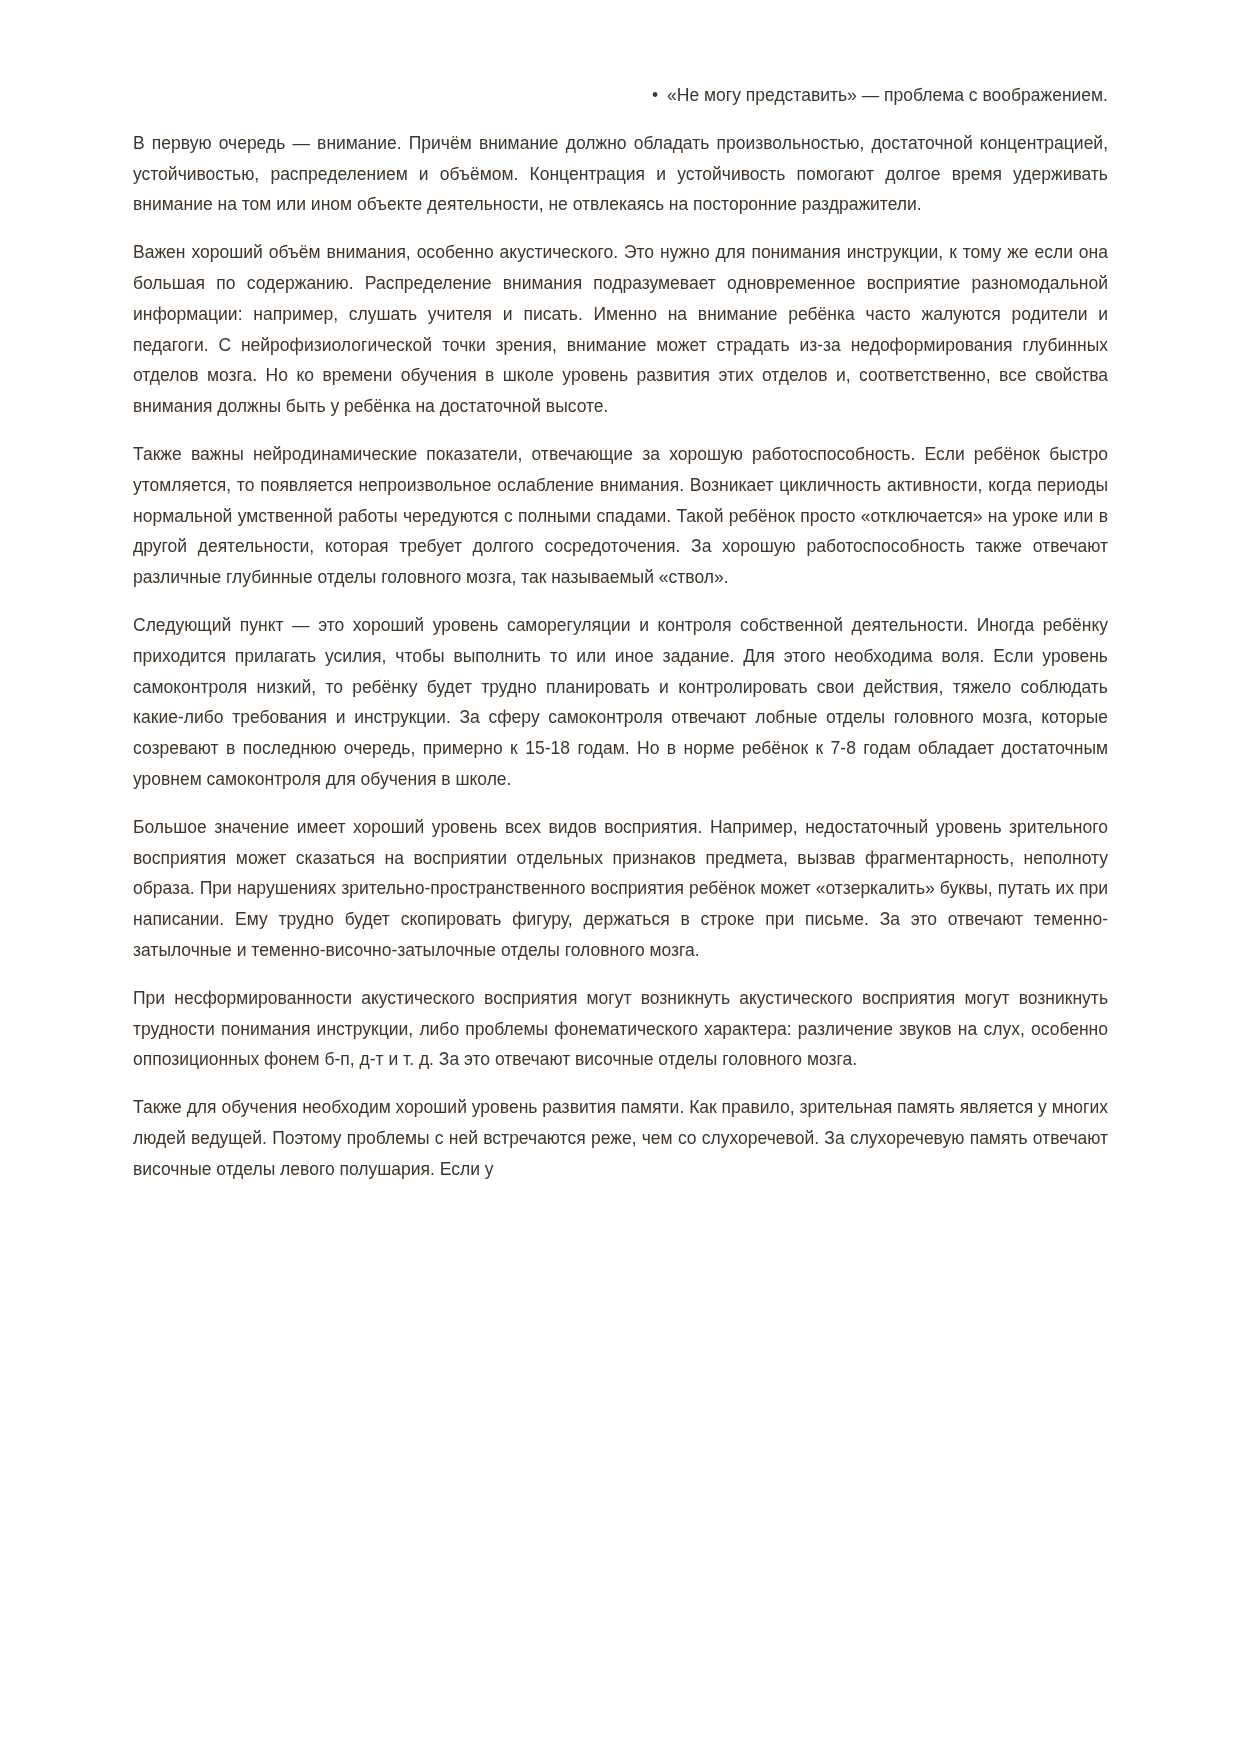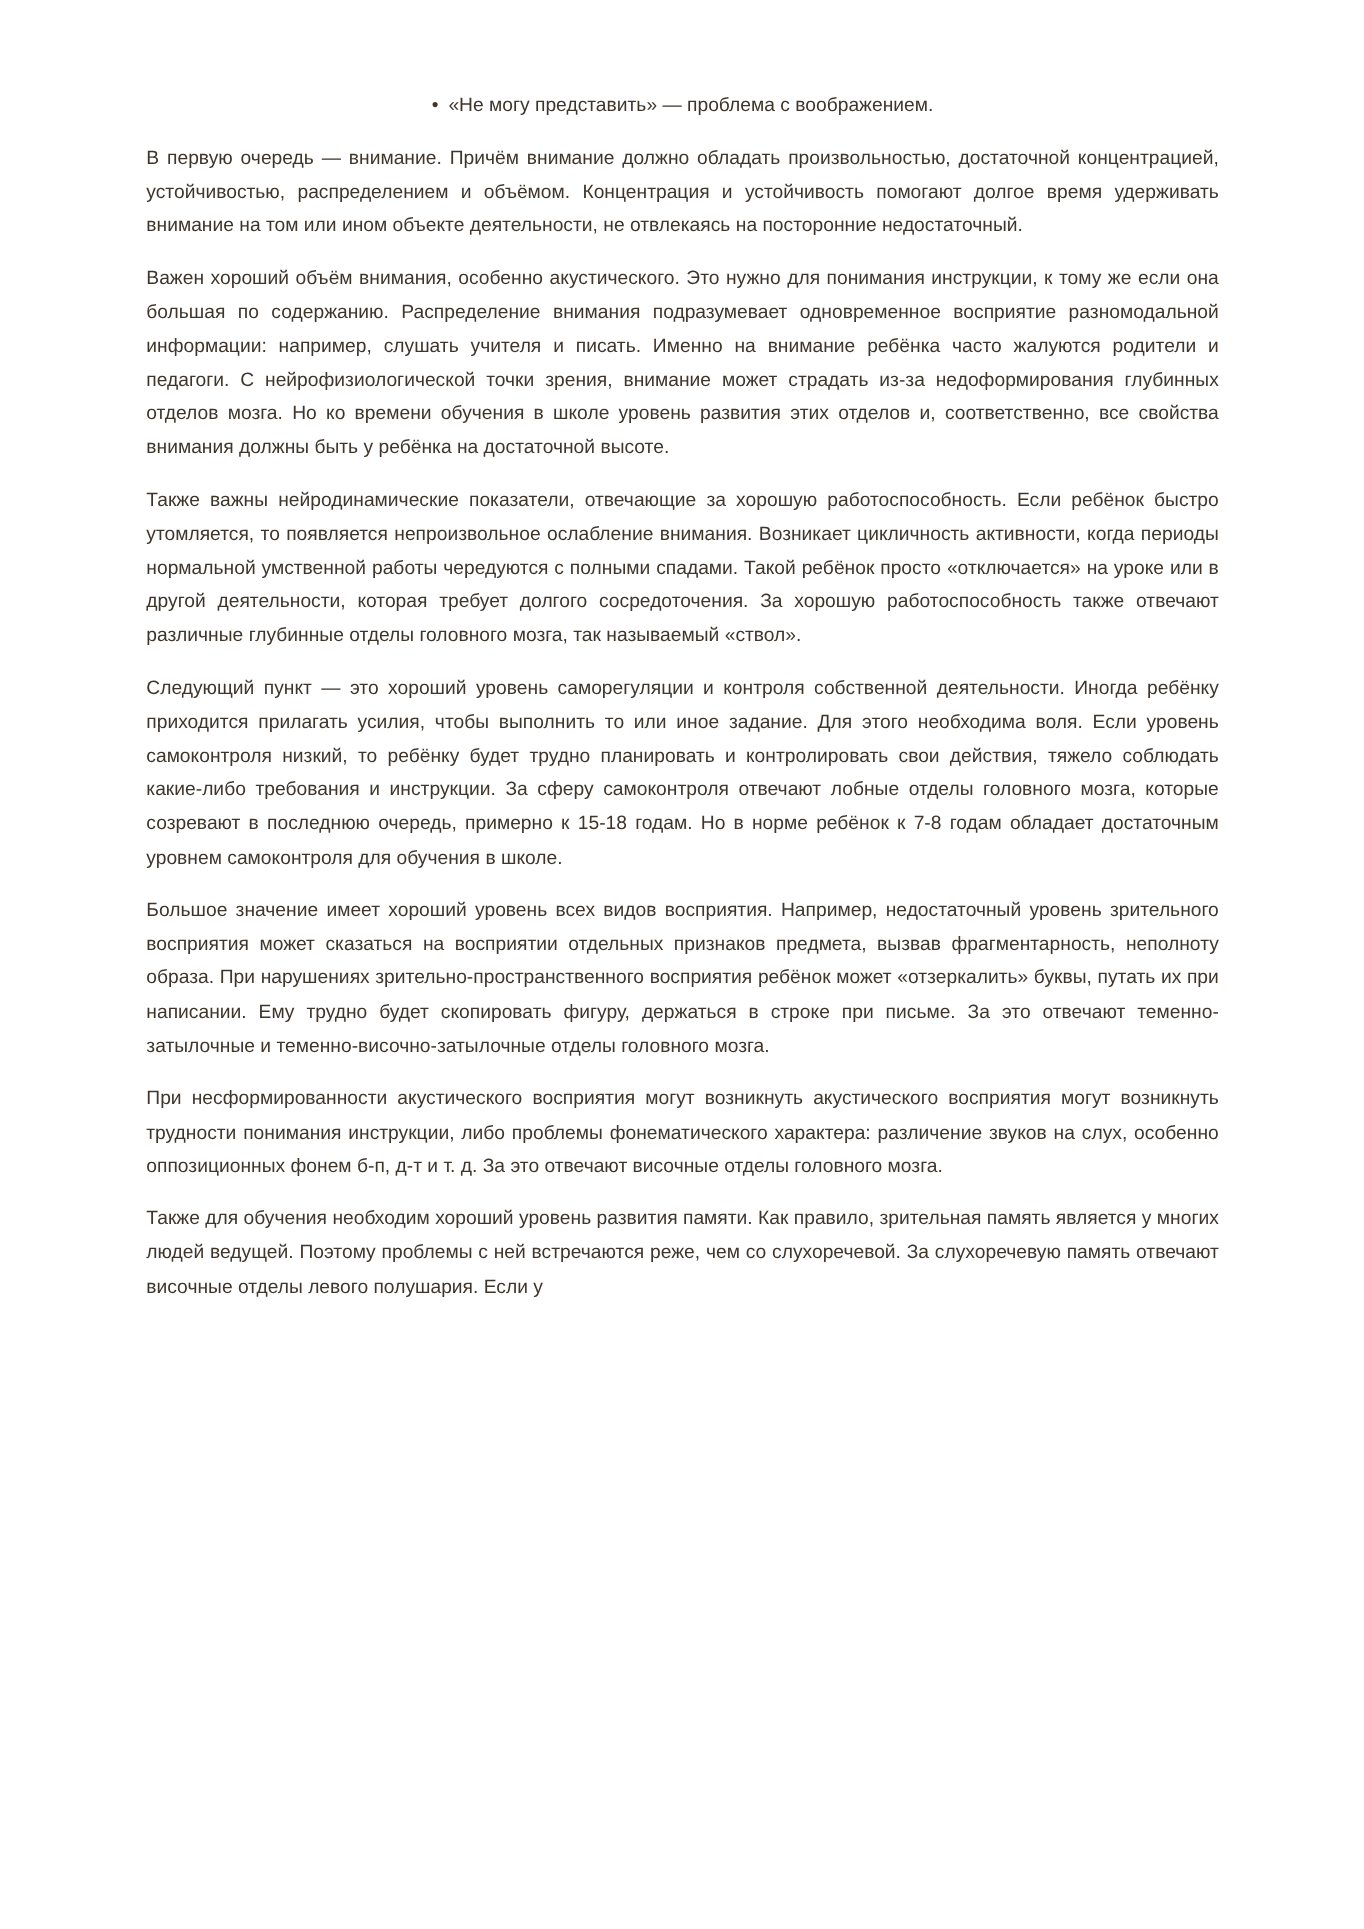--- a/index.html
+++ b/index.html
@@ -19,38 +19,38 @@
     font-size: 17.5px;
     line-height: 1.76;
     overflow: hidden;
   }
   .doc p {
     margin: 0 0 17px 0;
     text-align: justify;
     text-justify: inter-word;
   }
   .doc p.bullet-line {
-    text-align: center;
+    text-align: right;
   }
   .bullet {
     display: inline-block;
     margin-right: 9px;
   }
 </style>
 </head>
 <body>
 
 <div class="page" style="color: rgb(63, 53, 43);">
   <div class="doc">
 
     <p class="bullet-line">
       <span class="bullet">•</span><span>«Не могу представить» — проблема с воображением.</span>
     </p>
 
-    <p>В первую очередь — внимание. Причём внимание должно обладать произвольностью, достаточной концентрацией, устойчивостью, распределением и объёмом. Концентрация и устойчивость помогают долгое время удерживать внимание на том или ином объекте деятельности, не отвлекаясь на посторонние недостаточный.</p>
+    <p>В первую очередь — внимание. Причём внимание должно обладать произвольностью, достаточной концентрацией, устойчивостью, распределением и объёмом. Концентрация и устойчивость помогают долгое время удерживать внимание на том или ином объекте деятельности, не отвлекаясь на посторонние раздражители.</p>
     <p>Важен хороший объём внимания, особенно акустического. Это нужно для понимания инструкции, к тому же если она большая по содержанию. Распределение внимания подразумевает одновременное восприятие разномодальной информации: например, слушать учителя и писать. Именно на внимание ребёнка часто жалуются родители и педагоги. С нейрофизиологической точки зрения, внимание может страдать из-за недоформирования глубинных отделов мозга. Но ко времени обучения в школе уровень развития этих отделов и, соответственно, все свойства внимания должны быть у ребёнка на достаточной высоте.</p>
     <p>Также важны нейродинамические показатели, отвечающие за хорошую работоспособность. Если ребёнок быстро утомляется, то появляется непроизвольное ослабление внимания. Возникает цикличность активности, когда периоды нормальной умственной работы чередуются с полными спадами. Такой ребёнок просто «отключается» на уроке или в другой деятельности, которая требует долгого сосредоточения. За хорошую работоспособность также отвечают различные глубинные отделы головного мозга, так называемый «ствол».</p>
     <p>Следующий пункт — это хороший уровень саморегуляции и контроля собственной деятельности. Иногда ребёнку приходится прилагать усилия, чтобы выполнить то или иное задание. Для этого необходима воля. Если уровень самоконтроля низкий, то ребёнку будет трудно планировать и контролировать свои действия, тяжело соблюдать какие-либо требования и инструкции. За сферу самоконтроля отвечают лобные отделы головного мозга, которые созревают в последнюю очередь, примерно к 15-18 годам. Но в норме ребёнок к 7-8 годам обладает достаточным уровнем самоконтроля для обучения в школе.</p>
     <p>Большое значение имеет хороший уровень всех видов восприятия. Например, недостаточный уровень зрительного восприятия может сказаться на восприятии отдельных признаков предмета, вызвав фрагментарность, неполноту образа. При нарушениях зрительно-пространственного восприятия ребёнок может «отзеркалить» буквы, путать их при написании. Ему трудно будет скопировать фигуру, держаться в строке при письме. За это отвечают теменно-затылочные и теменно-височно-затылочные отделы головного мозга.</p>
     <p>При несформированности акустического восприятия могут возникнуть акустического восприятия могут возникнуть трудности понимания инструкции, либо проблемы фонематического характера: различение звуков на слух, особенно оппозиционных фонем б-п, д-т и т. д. За это отвечают височные отделы головного мозга.</p>
     <p>Также для обучения необходим хороший уровень развития памяти. Как правило, зрительная память является у многих людей ведущей. Поэтому проблемы с ней встречаются реже, чем со слухоречевой. За слухоречевую память отвечают височные отделы левого полушария. Если у</p>
 
   </div>
 </div>
 

